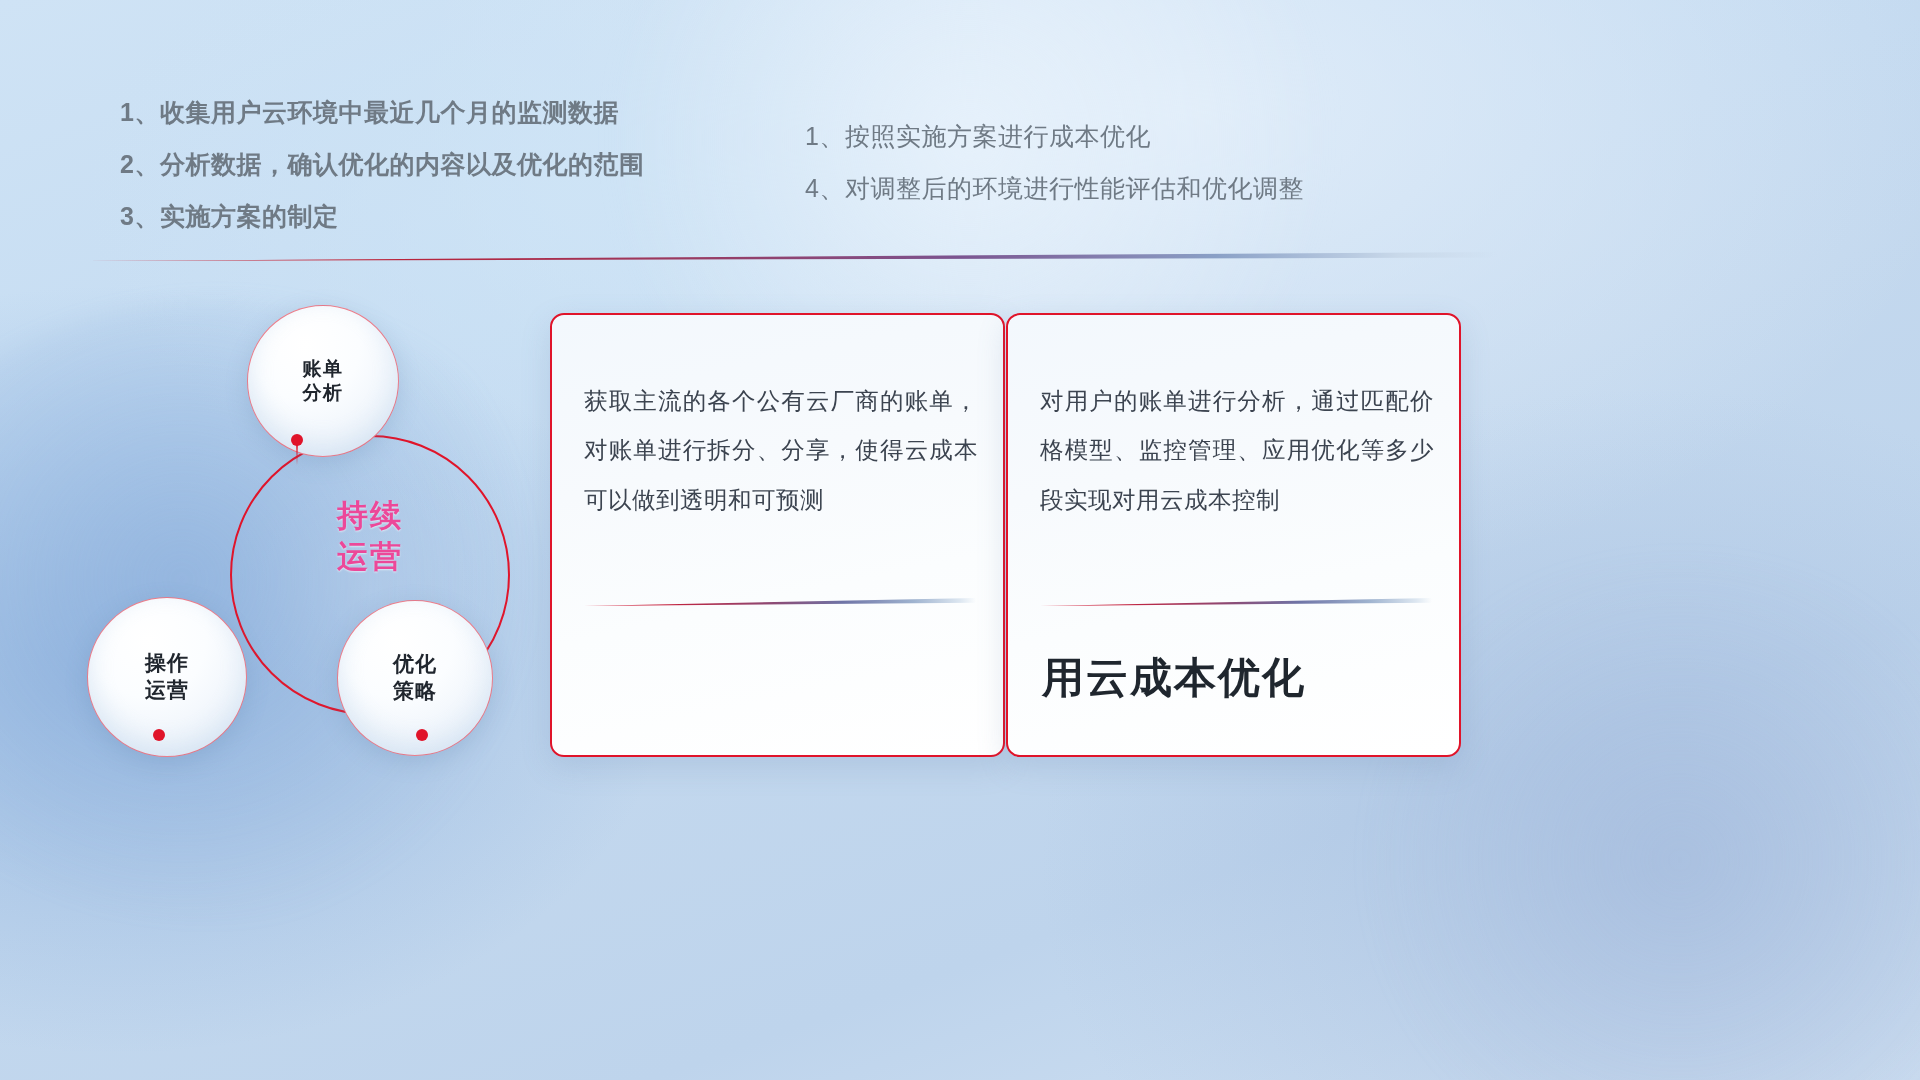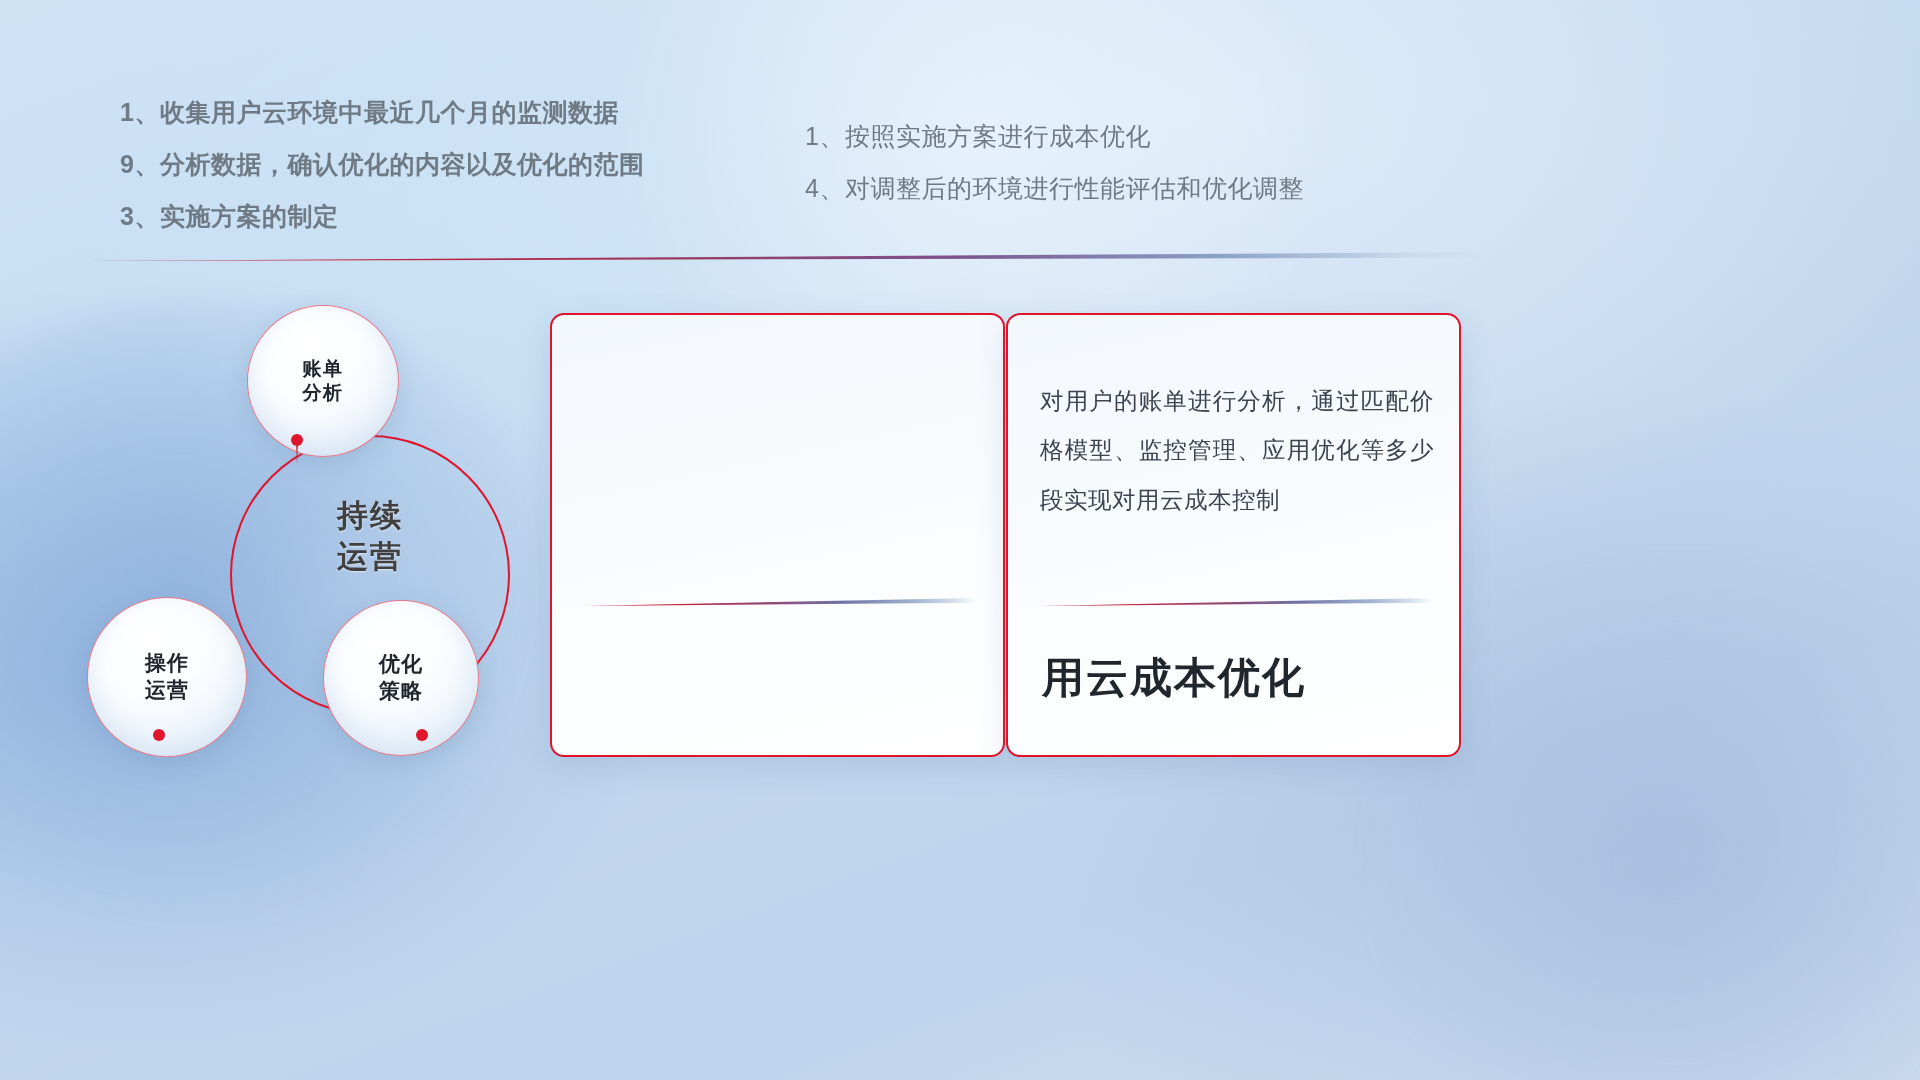--- a/index.html
+++ b/index.html
@@ -32,30 +32,30 @@
     background:linear-gradient(90deg,#cc1020 0%,#c31b2e 16%,#9a3a60 42%,#7b5490 62%,#8aa0c6 80%,#c9d9ea 93%,rgba(201,217,234,0) 100%);
     clip-path:polygon(0 100%, 100% 0, 100% 62%, 0 100%);}
 
   
   .diagram{position:absolute;left:75px;top:295px;width:470px;height:475px;}
   .ring{position:absolute;left:155px;top:140px;width:280px;height:280px;border-radius:50%;
     border:2.4px solid #e0142a;}
   .ring-fade{position:absolute;left:155px;top:140px;width:280px;height:280px;border-radius:50%;
     background:radial-gradient(circle at 50% 55%, rgba(255,255,255,0.10), rgba(255,255,255,0) 70%);}
   .center-label{position:absolute;left:185px;top:200px;width:220px;text-align:center;
-    color:#404040;font-size:31px;font-weight:bold;line-height:1.33;letter-spacing:2px;
+    color:#ec4899;font-size:31px;font-weight:bold;line-height:1.33;letter-spacing:2px;
     text-shadow:0 1px 2px rgba(255,255,255,0.6);}
   .bubble{position:absolute;border-radius:50%;border:1.4px solid rgba(224,20,42,0.55);
     background:radial-gradient(circle at 38% 26%, #ffffff 0%, #fbfdff 38%, #eef4fb 72%, #dfeaf6 100%);
     box-shadow:0 6px 22px rgba(92,126,170,0.22), inset 0 -10px 24px rgba(190,212,236,0.45);
     display:flex;align-items:center;justify-content:center;text-align:center;
     color:#20262e;font-weight:bold;line-height:1.28;}
   .bubble.top{left:172px;top:10px;width:152px;height:152px;font-size:19px;letter-spacing:1.5px;}
   .bubble.bl{left:12px;top:302px;width:160px;height:160px;font-size:21px;letter-spacing:1px;}
-  .bubble.br{left:248px;top:305px;width:156px;height:156px;font-size:21px;letter-spacing:1px;}
+  .bubble.br{left:262px;top:305px;width:156px;height:156px;font-size:21px;letter-spacing:1px;}
   .node{position:absolute;width:12px;height:12px;border-radius:50%;background:#e0142a;}
   .node.n1{left:216px;top:139px;}
   .node.n2{left:78px;top:434px;}
   .node.n3{left:341px;top:434px;}
   .node-stem{position:absolute;width:2px;height:20px;
     background:linear-gradient(180deg,rgba(224,20,42,0.85),rgba(224,20,42,0));}
   .node-stem.s1{left:221px;top:150px;}
 
   
   .card{position:absolute;top:313px;width:455px;height:444px;border-radius:14px;
@@ -74,21 +74,21 @@
 </style>
 </head>
 <body>
 
 <div class="bg-soft-1"></div>
 <div class="bg-soft-2"></div>
 <div class="bg-soft-3"></div>
 
 <div class="list list-left">
   <div class="row">1、收集用户云环境中最近几个月的监测数据</div>
-  <div class="row">9、分析数据，确认优化的内容以及优化的范围</div>
+  <div class="row">2、分析数据，确认优化的内容以及优化的范围</div>
   <div class="row">3、实施方案的制定</div>
 </div>
 
 <div class="list list-right">
   <div class="row">1、按照实施方案进行成本优化</div>
   <div class="row">4、对调整后的环境进行性能评估和优化调整</div>
 </div>
 
 <div class="top-divider"></div>
 
@@ -122,20 +122,21 @@
     </div>
   </div>
 
   <div class="node-stem s1"></div>
   <div class="node n1"></div>
   <div class="node n2"></div>
   <div class="node n3"></div>
 </div>
 
 <div class="card card-1">
+  <div class="card-body">获取主流的各个公有云厂商的账单，对账单进行拆分、分享，使得云成本可以做到透明和可预测</div>
   <div class="card-div"></div>
 </div>
 
 <div class="card card-2">
   <div class="card-body">对用户的账单进行分析，通过匹配价格模型、监控管理、应用优化等多少段实现对用云成本控制</div>
   <div class="card-div"></div>
   <div class="card-title">用云成本优化</div>
 </div>
 
 </body></html>

